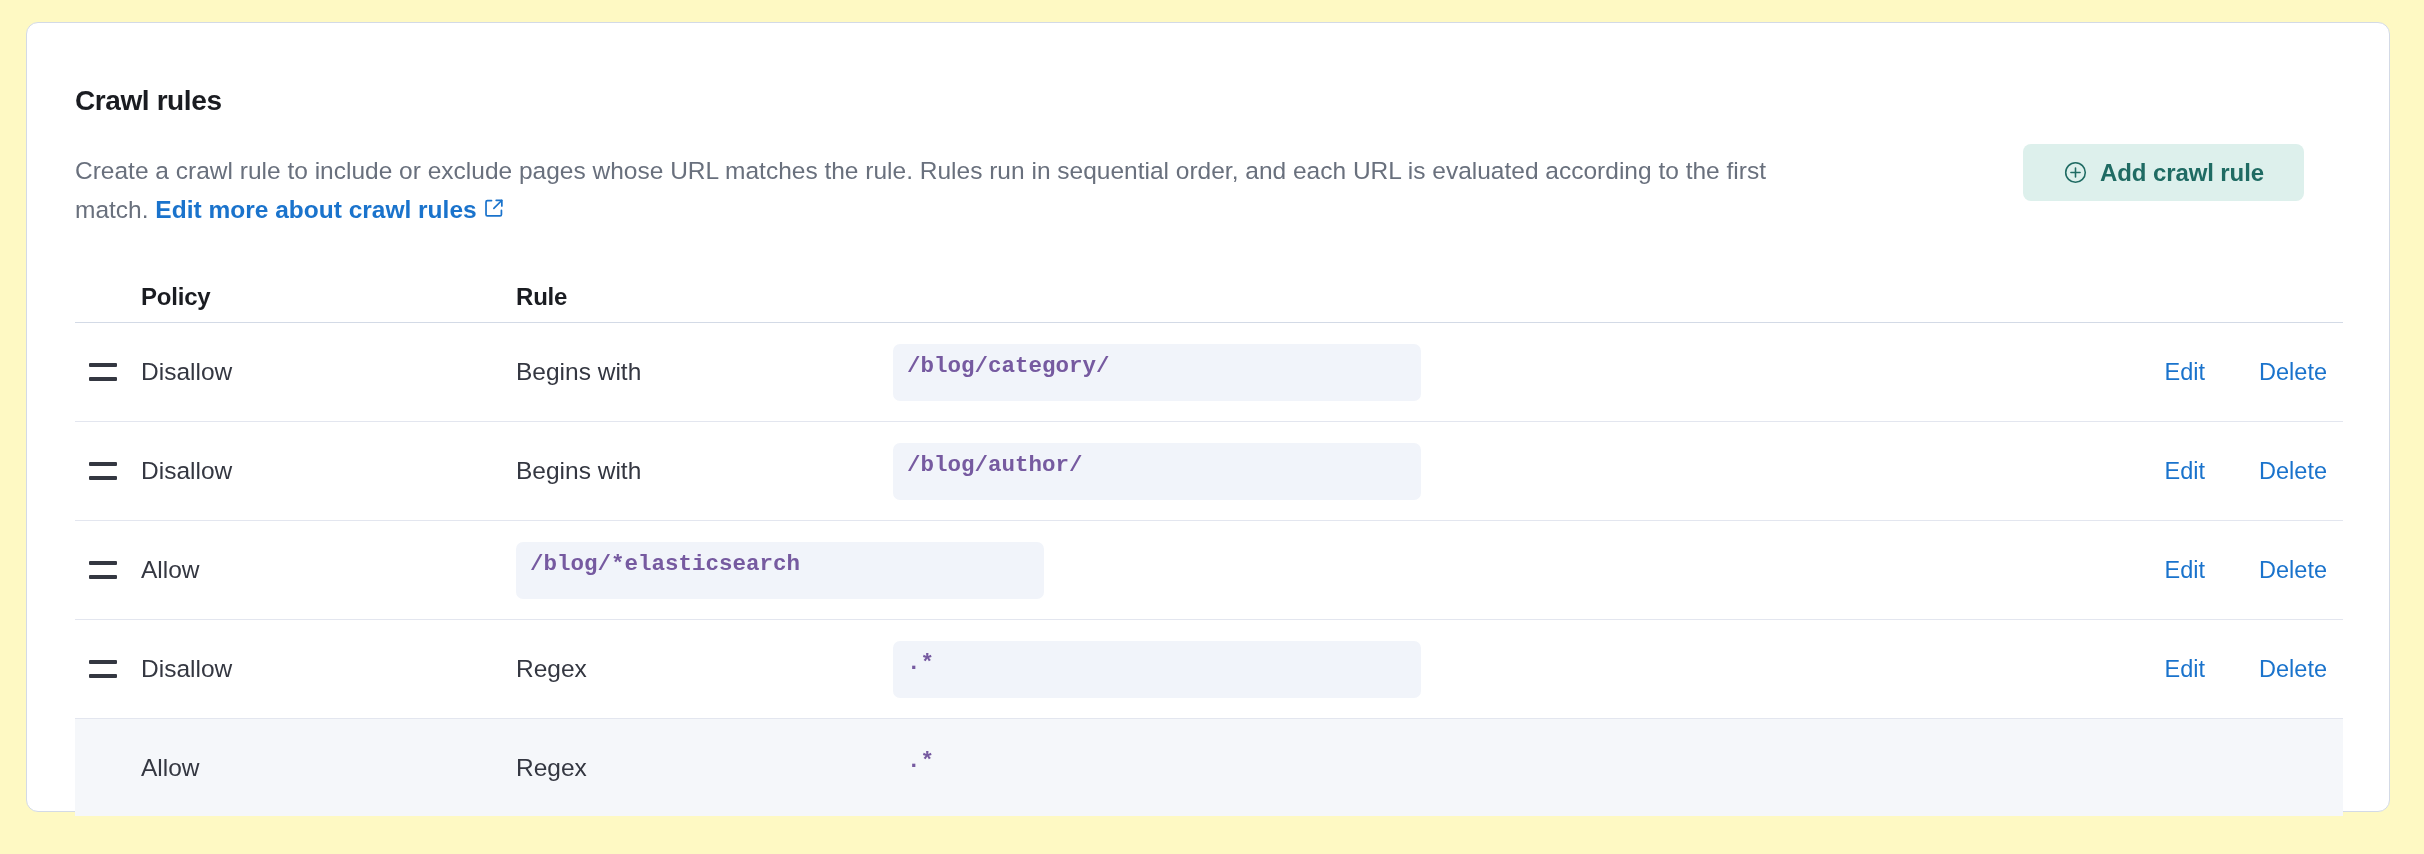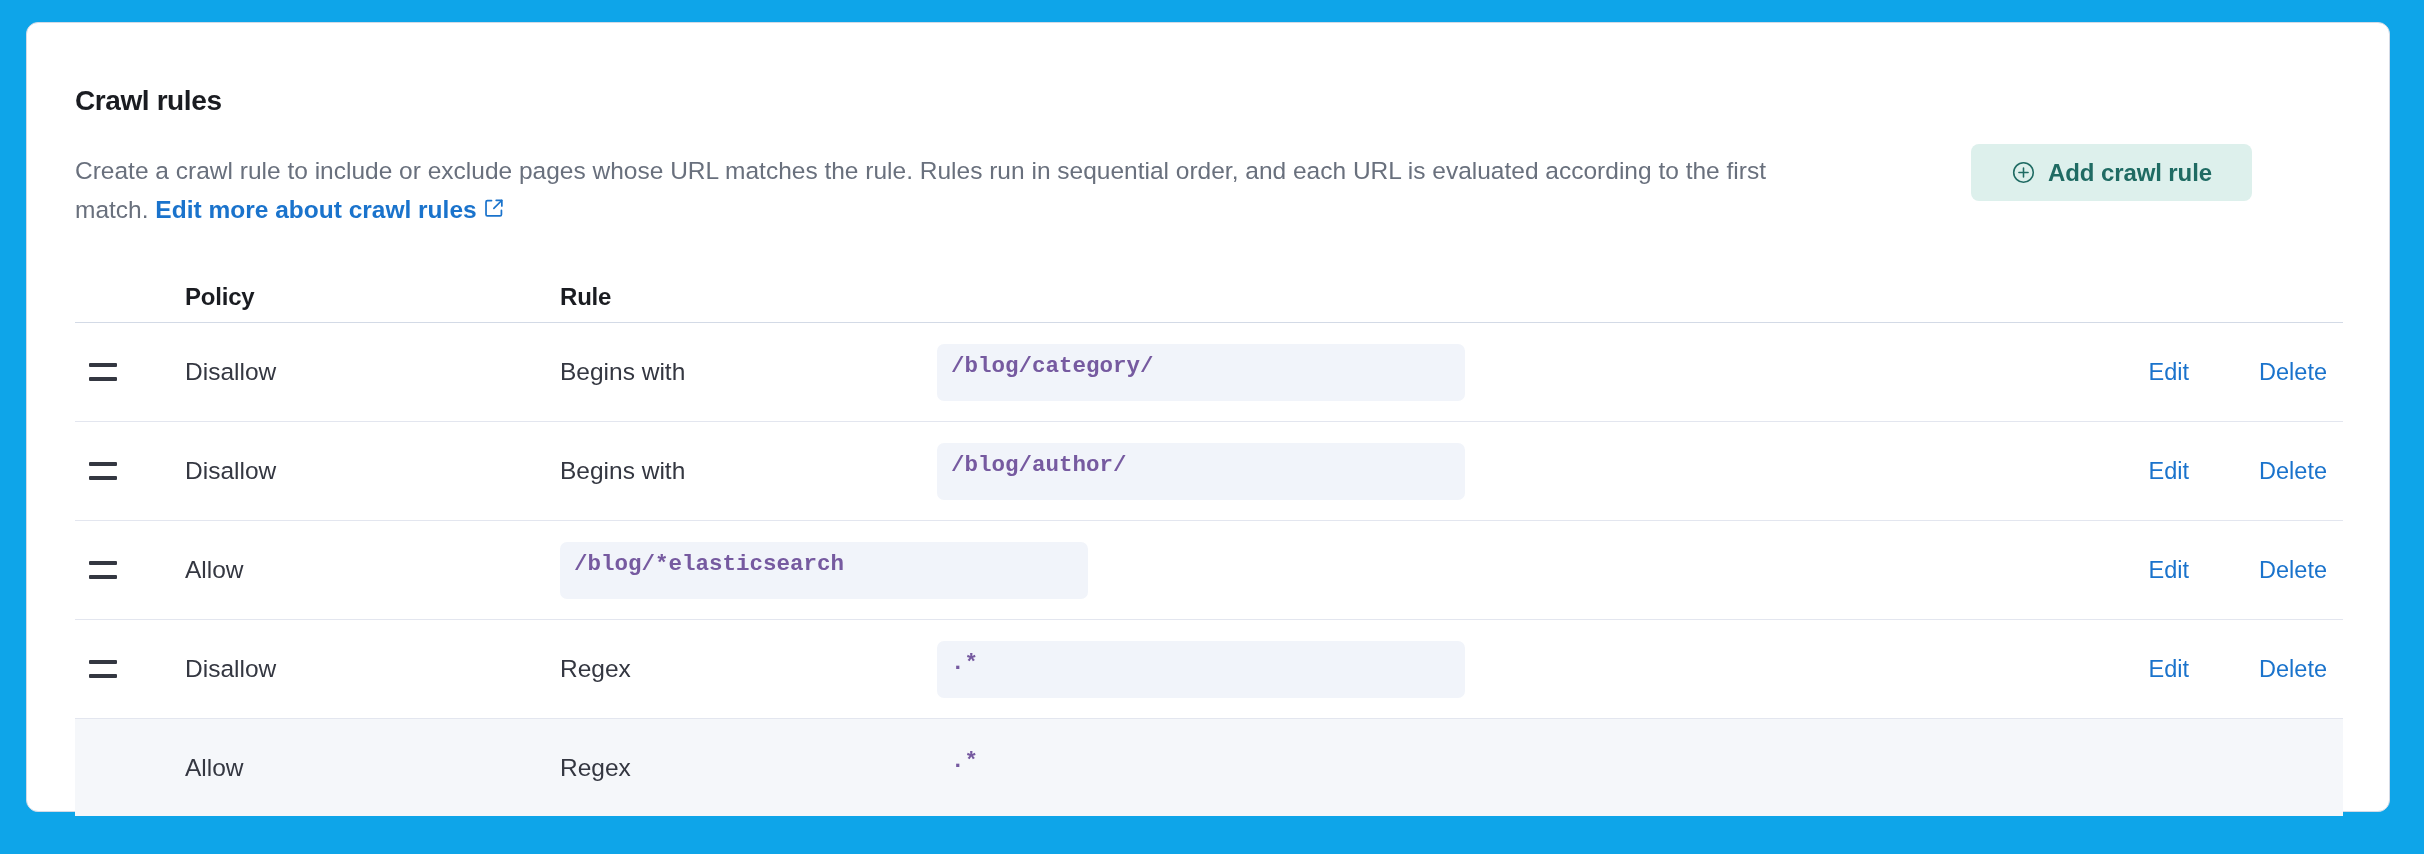--- a/index.html
+++ b/index.html
@@ -13,21 +13,21 @@
     font-family: "Liberation Sans", sans-serif;
     -webkit-font-smoothing: antialiased;
     color: #343741;
     overflow: hidden;
   }
 
   .page {
     position: relative;
     width: 2424px;
     height: 854px;
-    background: #0ea5e9;
+    background: #fef9c3;
   }
 
   
   .card {
     position: absolute;
     left: 26px;
     top: 22px;
     width: 2364px;
     height: 790px;
     box-sizing: border-box;
@@ -73,21 +73,21 @@
 
   .ext-icon {
     display: inline-block;
     vertical-align: -1px;
     margin-left: 6px;
   }
 
   
   .add-btn {
     position: absolute;
-    left: 1944px;
+    left: 1996px;
     top: 121px;
     width: 281px;
     height: 57px;
     box-sizing: border-box;
     background: #ddf0ec;
     border: none;
     border-radius: 8px;
     display: flex;
     align-items: center;
     justify-content: center;
@@ -134,24 +134,24 @@
     border-bottom: 1.5px solid #e3e6ef;
   }
 
   .row-last {
     height: 97px;
     background: #f5f7fa;
     border-bottom: none;
   }
 
   .col-handle { width: 66px; flex: none; display: flex; align-items: center; padding-left: 14px; box-sizing: border-box; }
-  .col-policy { width: 375px; flex: none; margin-left: 44px; }
+  .col-policy { width: 375px; flex: none; }
   .col-rule   { width: 377px; flex: none; }
   .col-path   { width: 1030px; flex: none; }
-  .col-actions{ flex: 1 1 auto; display: flex; align-items: flex-start; justify-content: flex-end; gap: 70px; padding-right: 16px; box-sizing: border-box; }
+  .col-actions{ flex: 1 1 auto; display: flex; align-items: flex-start; justify-content: flex-end; gap: 54px; padding-right: 16px; box-sizing: border-box; }
 
   .th {
     font-size: 24px;
     font-weight: bold;
     color: #1a1c21;
     letter-spacing: -0.2px;
   }
 
   .td {
     font-size: 24.5px;

